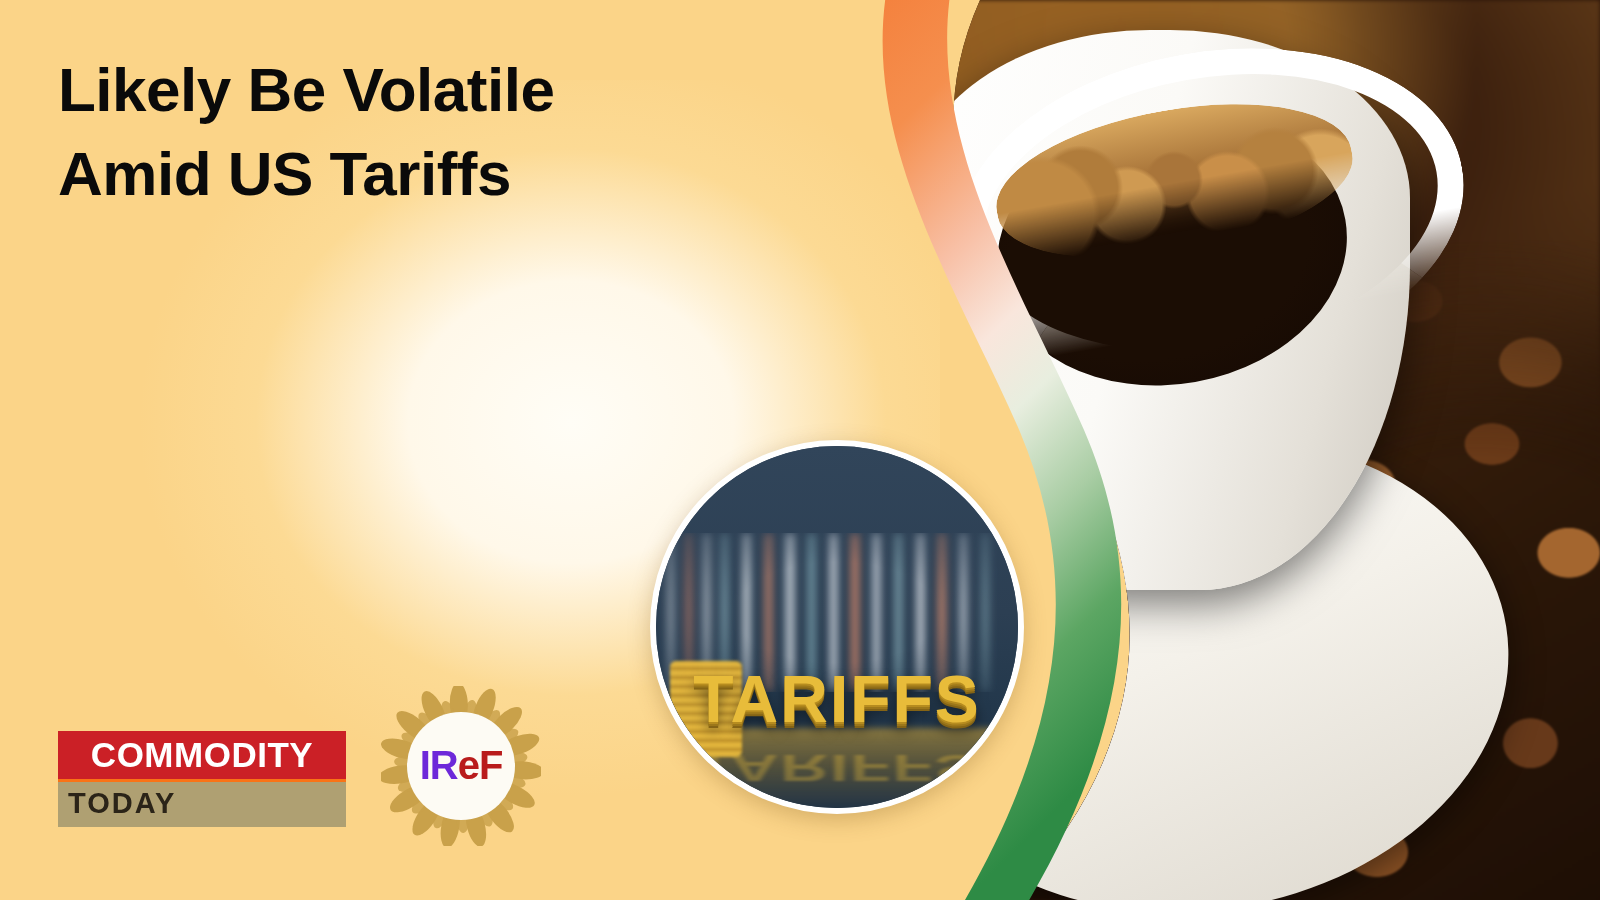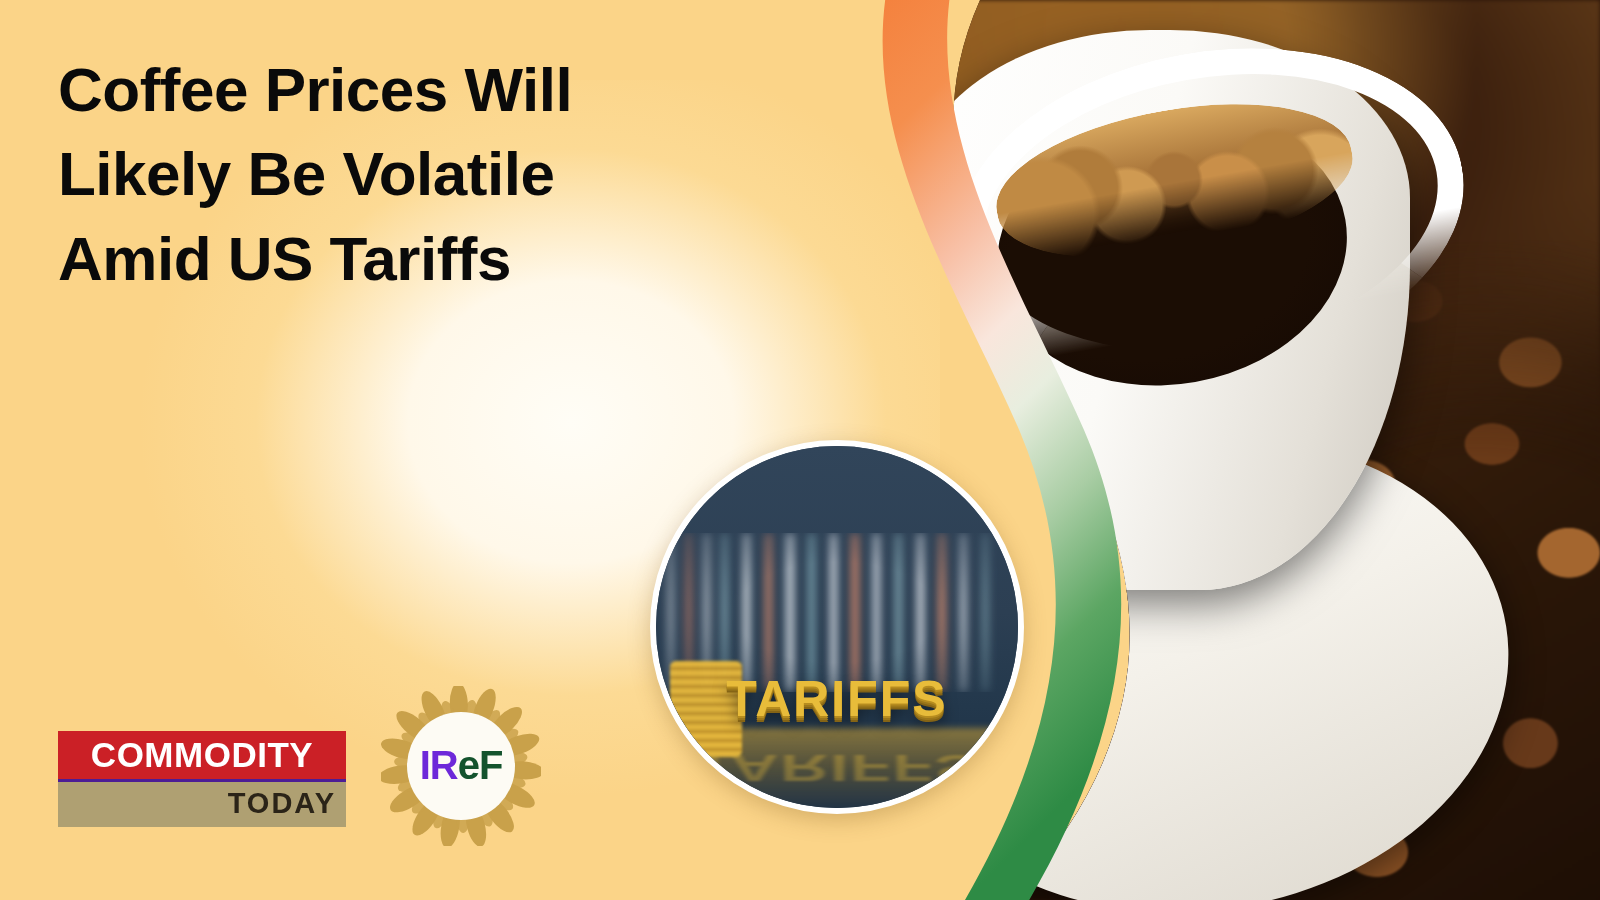--- a/index.html
+++ b/index.html
@@ -202,21 +202,21 @@
     opacity:0.95;
   }
   .tc-floor {
     position:absolute; left:0; right:0; bottom:0; height:22%;
     background:linear-gradient(180deg, rgba(214,168,54,0.55) 0%, rgba(176,134,38,0.35) 48%, rgba(40,56,72,0.55) 100%);
     filter:blur(3px);
   }
   .tc-word {
     position:absolute; left:50%; top:70%;
     transform:translate(-50%,-50%);
-    font-size:50px; font-weight:700; letter-spacing:2px;
+    font-size:66px; font-weight:700; letter-spacing:2px;
     color:#E8BC3A;
     text-shadow:
       0 2px 0 #b68c1f, 0 4px 0 #9c771a, 0 6px 0 #856415,
       0 8px 14px rgba(0,0,0,0.55);
     white-space:nowrap;
   }
   .tc-reflect {
     position:absolute; left:50%; top:70%;
     transform:translate(-50%,-50%) scaleY(-0.55) translateY(-125px);
     font-size:66px; font-weight:700; letter-spacing:2px;
@@ -225,36 +225,36 @@
     white-space:nowrap;
   }
 
   
   .ct-logo {
     position:absolute; left:58px; top:731px;
     width:288px;
   }
   .ct-top {
     background:#CB2026;
-    border-bottom:3px solid #4c1d95;
+    border-bottom:3px solid #f97316;
     padding:6px 10px 7px;
     text-align:center;
   }
   .ct-top span {
     display:block;
     color:#ffffff;
     font-size:35px;
     font-weight:700;
     letter-spacing:0.5px;
     line-height:1;
   }
   .ct-bot {
     background:#AFA072;
     padding:7px 10px 9px;
-    text-align:right;
+    text-align:left;
   }
   .ct-bot span {
     display:block;
     color:#2b2418;
     font-size:29px;
     font-weight:700;
     letter-spacing:2px;
     line-height:1;
   }
 
@@ -270,21 +270,21 @@
   }
   .iref svg { position:absolute; inset:0; }
   .iref-text {
     position:absolute; left:0; right:0; top:50%;
     transform:translateY(-52%);
     text-align:center;
     font-size:40px; font-weight:700; letter-spacing:-1px;
     line-height:1;
   }
   .i-o { color:#6d28d9; }
-  .i-g { color:#14532d; }
+  .i-g { color:#b91c1c; }
 </style>
 </head>
 <body>
 
 <div id="banner">
 
   <div class="bg-base"></div>
   <div class="bg-glow"></div>
 
   <div class="photo">
@@ -315,21 +315,20 @@
       <path d="M 48 -10
                C 18 150, 120 300, 180 440
                C 242 588, 226 742, 112 930
                L 176 930
                C 292 742, 308 586, 244 438
                C 184 300, 84 150, 112 -10 Z" fill="url(#dividerGrad)"></path>
     </svg>
   </div>
 
   <h1 class="headline">
-    <span class="ln">Coffee Prices Will</span>
     <span class="ln">Likely Be Volatile</span>
     <span class="ln">Amid US Tariffs</span>
   </h1>
 
   <div class="tariff-circle">
     <div class="tc-sky"></div>
     <div class="tc-candles"></div>
     <div class="tc-floor"></div>
     <div class="tc-coins"></div>
     <div class="tc-reflect">TARIFFS</div>

